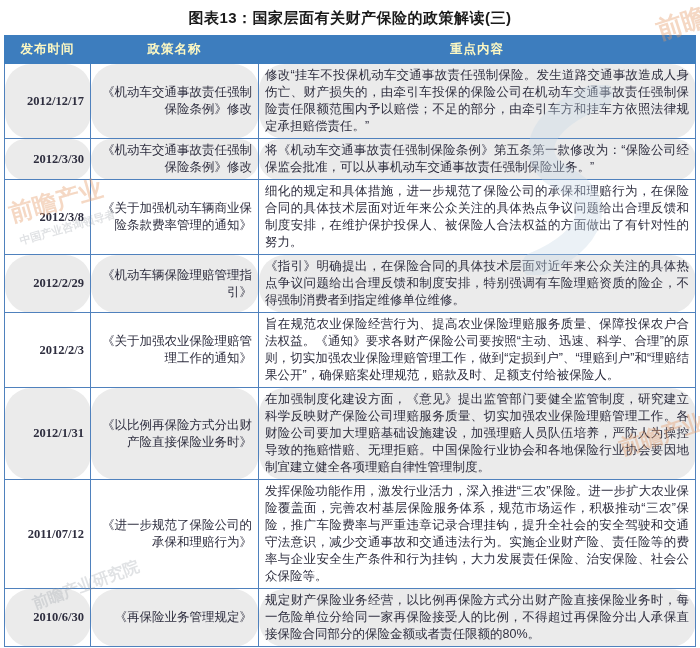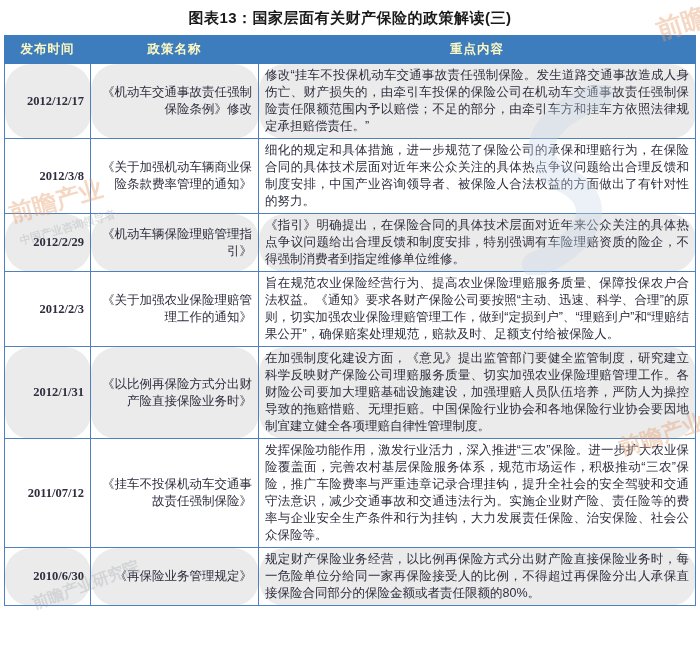--- a/index.html
+++ b/index.html
@@ -98,43 +98,48 @@
         <th>政策名称</th>
         <th>重点内容</th>
       </tr>
     </thead>
     <tbody>
       <tr class="stripe">
         <td class="date">2012/12/17</td>
         <td class="policy-name">《机动车交通事故责任强制保险条例》修改</td>
         <td class="content">修改“挂车不投保机动车交通事故责任强制保险。发生道路交通事故造成人身伤亡、财产损失的，由牵引车投保的保险公司在机动车交通事故责任强制保险责任限额范围内予以赔偿；不足的部分，由牵引车方和挂车方依照法律规定承担赔偿责任。”</td>
       </tr>
+      <tr class="stripe">
+        <td class="date">2012/3/30</td>
+        <td class="policy-name">《机动车交通事故责任强制保险条例》修改</td>
+        <td class="content">将《机动车交通事故责任强制保险条例》第五条第一款修改为：“保险公司经保监会批准，可以从事机动车交通事故责任强制保险业务。”</td>
+      </tr>
       <tr>
         <td class="date">2012/3/8</td>
         <td class="policy-name">《关于加强机动车辆商业保险条款费率管理的通知》</td>
-        <td class="content">细化的规定和具体措施，进一步规范了保险公司的承保和理赔行为，在保险合同的具体技术层面对近年来公众关注的具体热点争议问题给出合理反馈和制度安排，中国产业咨询领导者、被保险人合法权益的方面做出了有针对性的努力。</td>
+        <td class="content">细化的规定和具体措施，进一步规范了保险公司的承保和理赔行为，在保险合同的具体技术层面对近年来公众关注的具体热点争议问题给出合理反馈和制度安排，在维护保护投保人、被保险人合法权益的方面做出了有针对性的努力。</td>
       </tr>
       <tr class="stripe">
         <td class="date">2012/2/29</td>
         <td class="policy-name">《机动车辆保险理赔管理指引》</td>
         <td class="content">《指引》明确提出，在保险合同的具体技术层面对近年来公众关注的具体热点争议问题给出合理反馈和制度安排，特别强调有车险理赔资质的险企，不得强制消费者到指定维修单位维修。</td>
       </tr>
       <tr>
         <td class="date">2012/2/3</td>
         <td class="policy-name">《关于加强农业保险理赔管理工作的通知》</td>
         <td class="content">旨在规范农业保险经营行为、提高农业保险理赔服务质量、保障投保农户合法权益。《通知》要求各财产保险公司要按照“主动、迅速、科学、合理”的原则，切实加强农业保险理赔管理工作，做到“定损到户”、“理赔到户”和“理赔结果公开”，确保赔案处理规范，赔款及时、足额支付给被保险人。</td>
       </tr>
       <tr class="stripe">
         <td class="date">2012/1/31</td>
         <td class="policy-name">《以比例再保险方式分出财产险直接保险业务时》</td>
         <td class="content">在加强制度化建设方面，《意见》提出监管部门要健全监管制度，研究建立科学反映财产保险公司理赔服务质量、切实加强农业保险理赔管理工作。各财险公司要加大理赔基础设施建设，加强理赔人员队伍培养，严防人为操控导致的拖赔惜赔、无理拒赔。中国保险行业协会和各地保险行业协会要因地制宜建立健全各项理赔自律性管理制度。</td>
       </tr>
       <tr>
         <td class="date">2011/07/12</td>
-        <td class="policy-name">《挂车不投保机动车交通事故责任强制保险》</td>
+        <td class="policy-name">《进一步规范了保险公司的承保和理赔行为》</td>
         <td class="content">发挥保险功能作用，激发行业活力，深入推进“三农”保险。进一步扩大农业保险覆盖面，完善农村基层保险服务体系，规范市场运作，积极推动“三农”保险，推广车险费率与严重违章记录合理挂钩，提升全社会的安全驾驶和交通守法意识，减少交通事故和交通违法行为。实施企业财产险、责任险等的费率与企业安全生产条件和行为挂钩，大力发展责任保险、治安保险、社会公众保险等。</td>
       </tr>
       <tr class="stripe">
         <td class="date">2010/6/30</td>
         <td class="policy-name">《再保险业务管理规定》</td>
         <td class="content">规定财产保险业务经营，以比例再保险方式分出财产险直接保险业务时，每一危险单位分给同一家再保险接受人的比例，不得超过再保险分出人承保直接保险合同部分的保险金额或者责任限额的80%。</td>
       </tr>
     </tbody>
   </table>
   </div>

